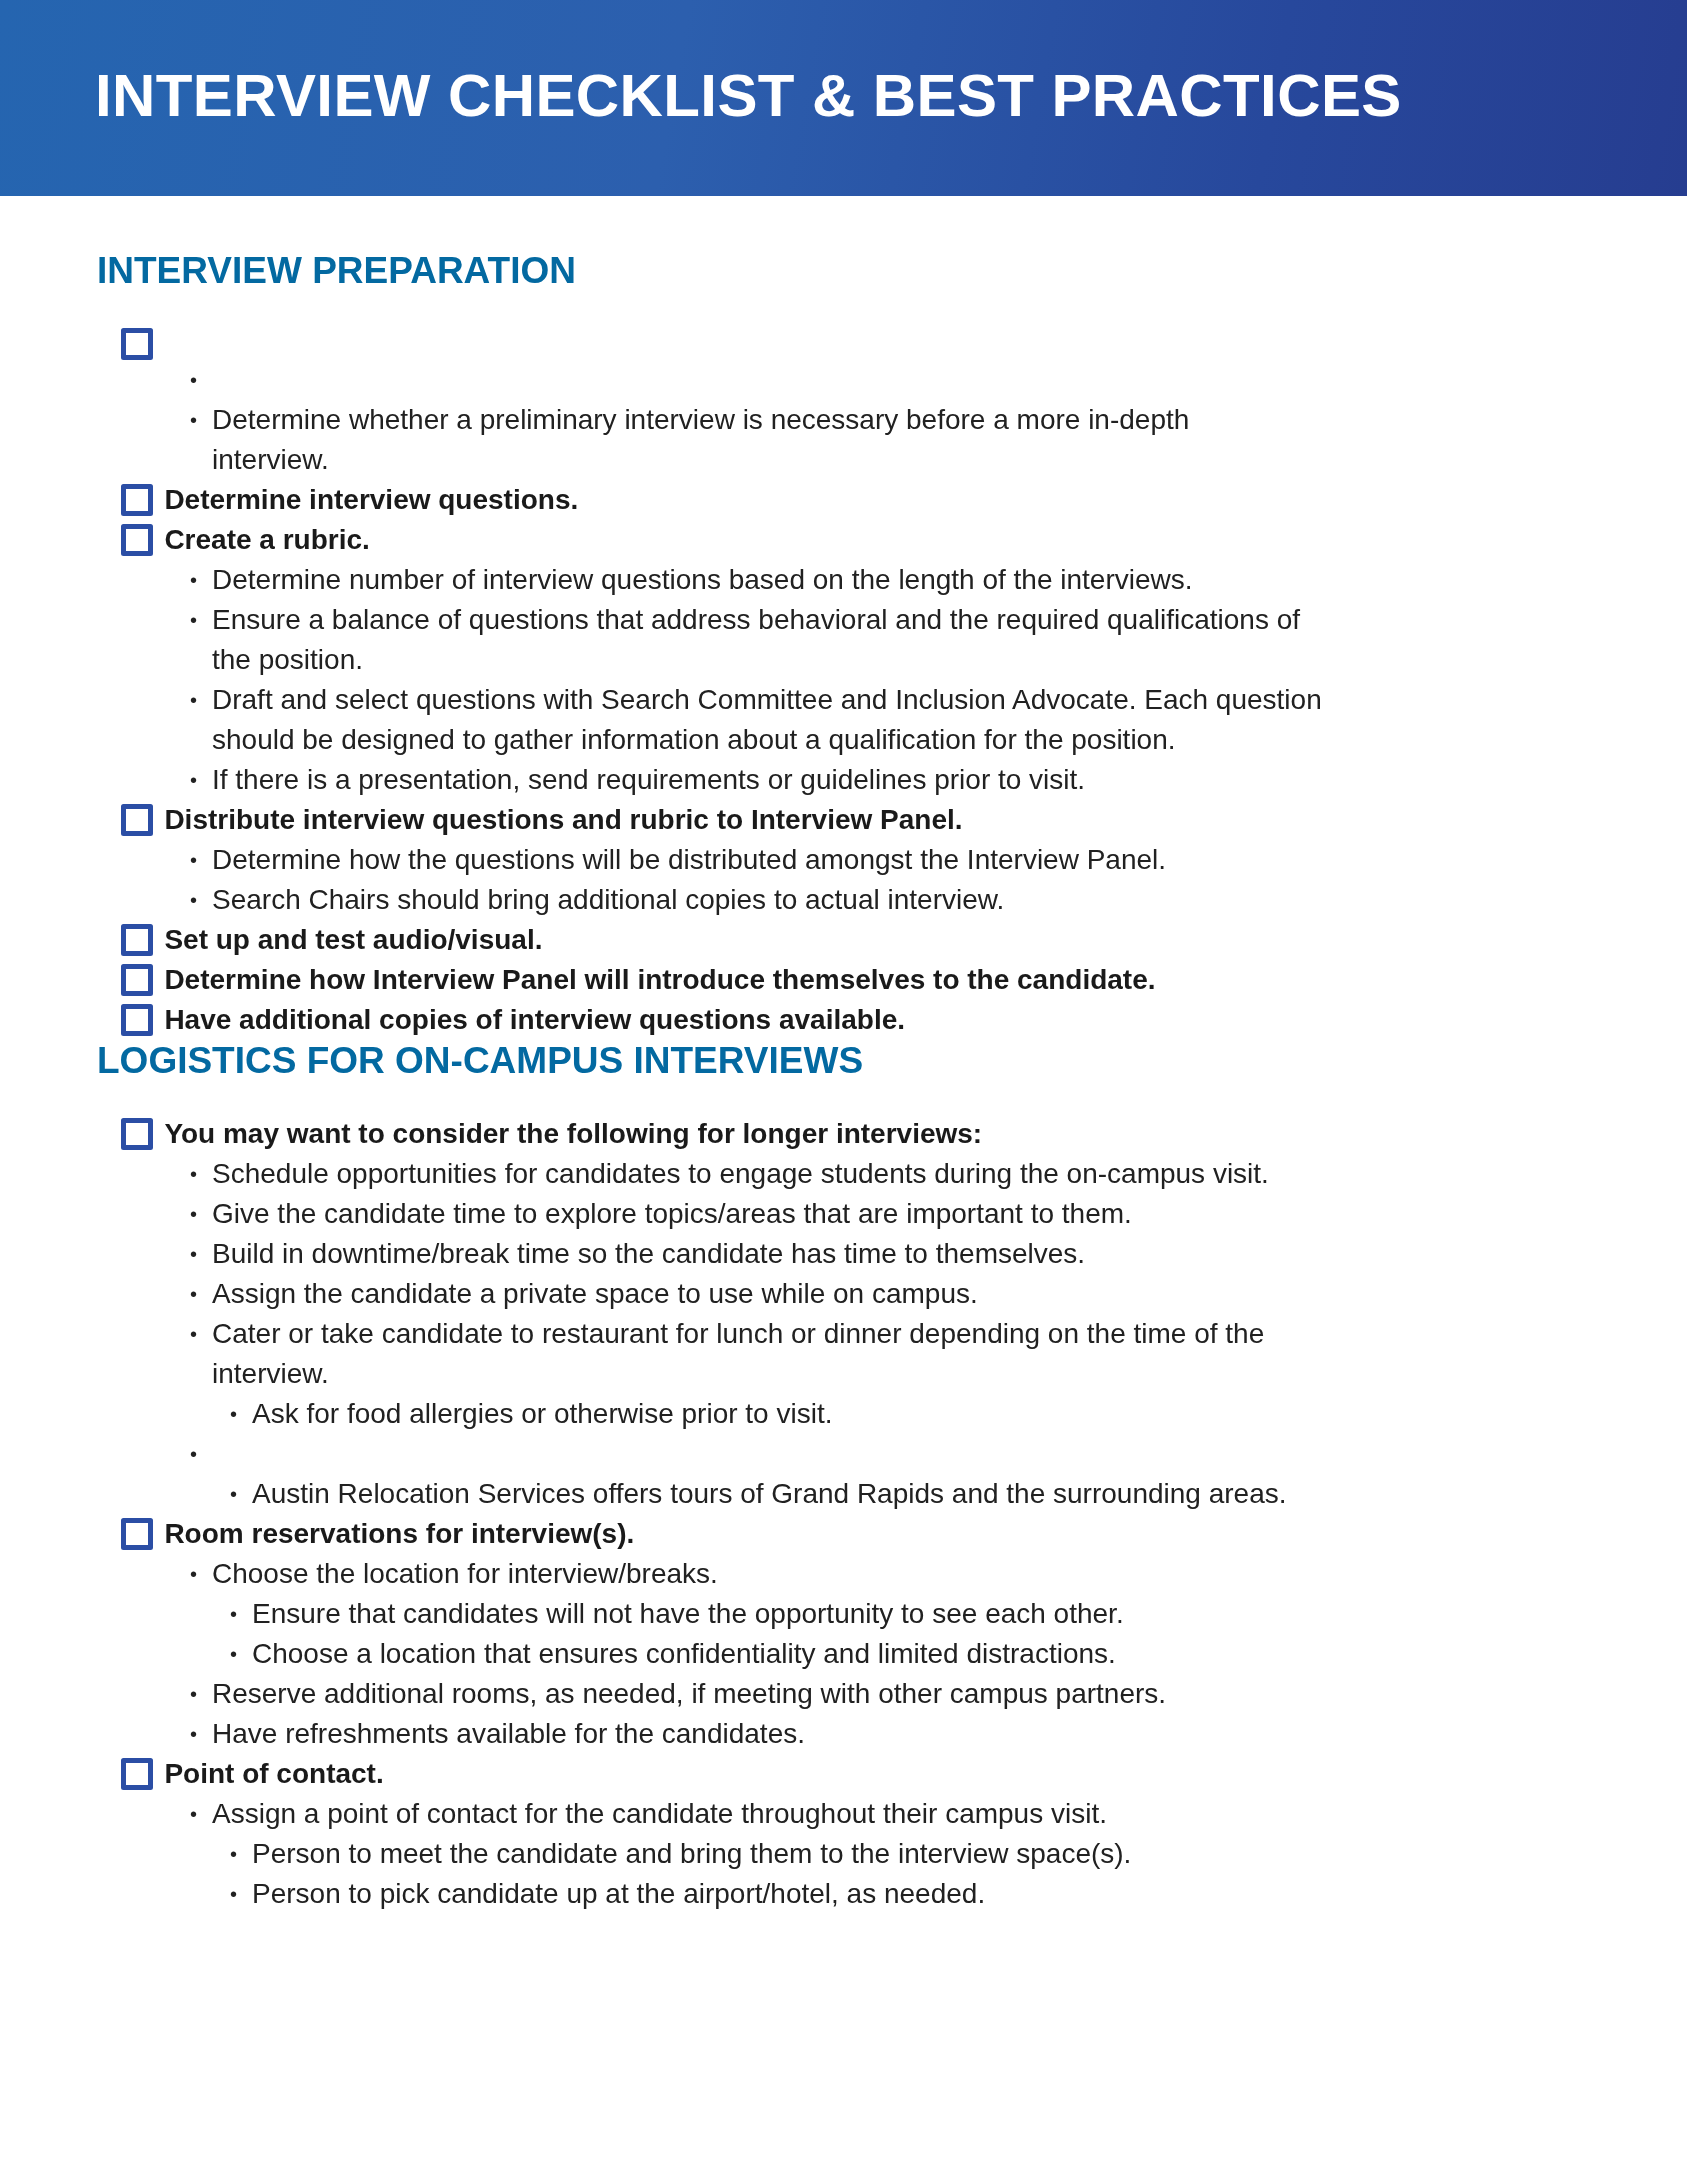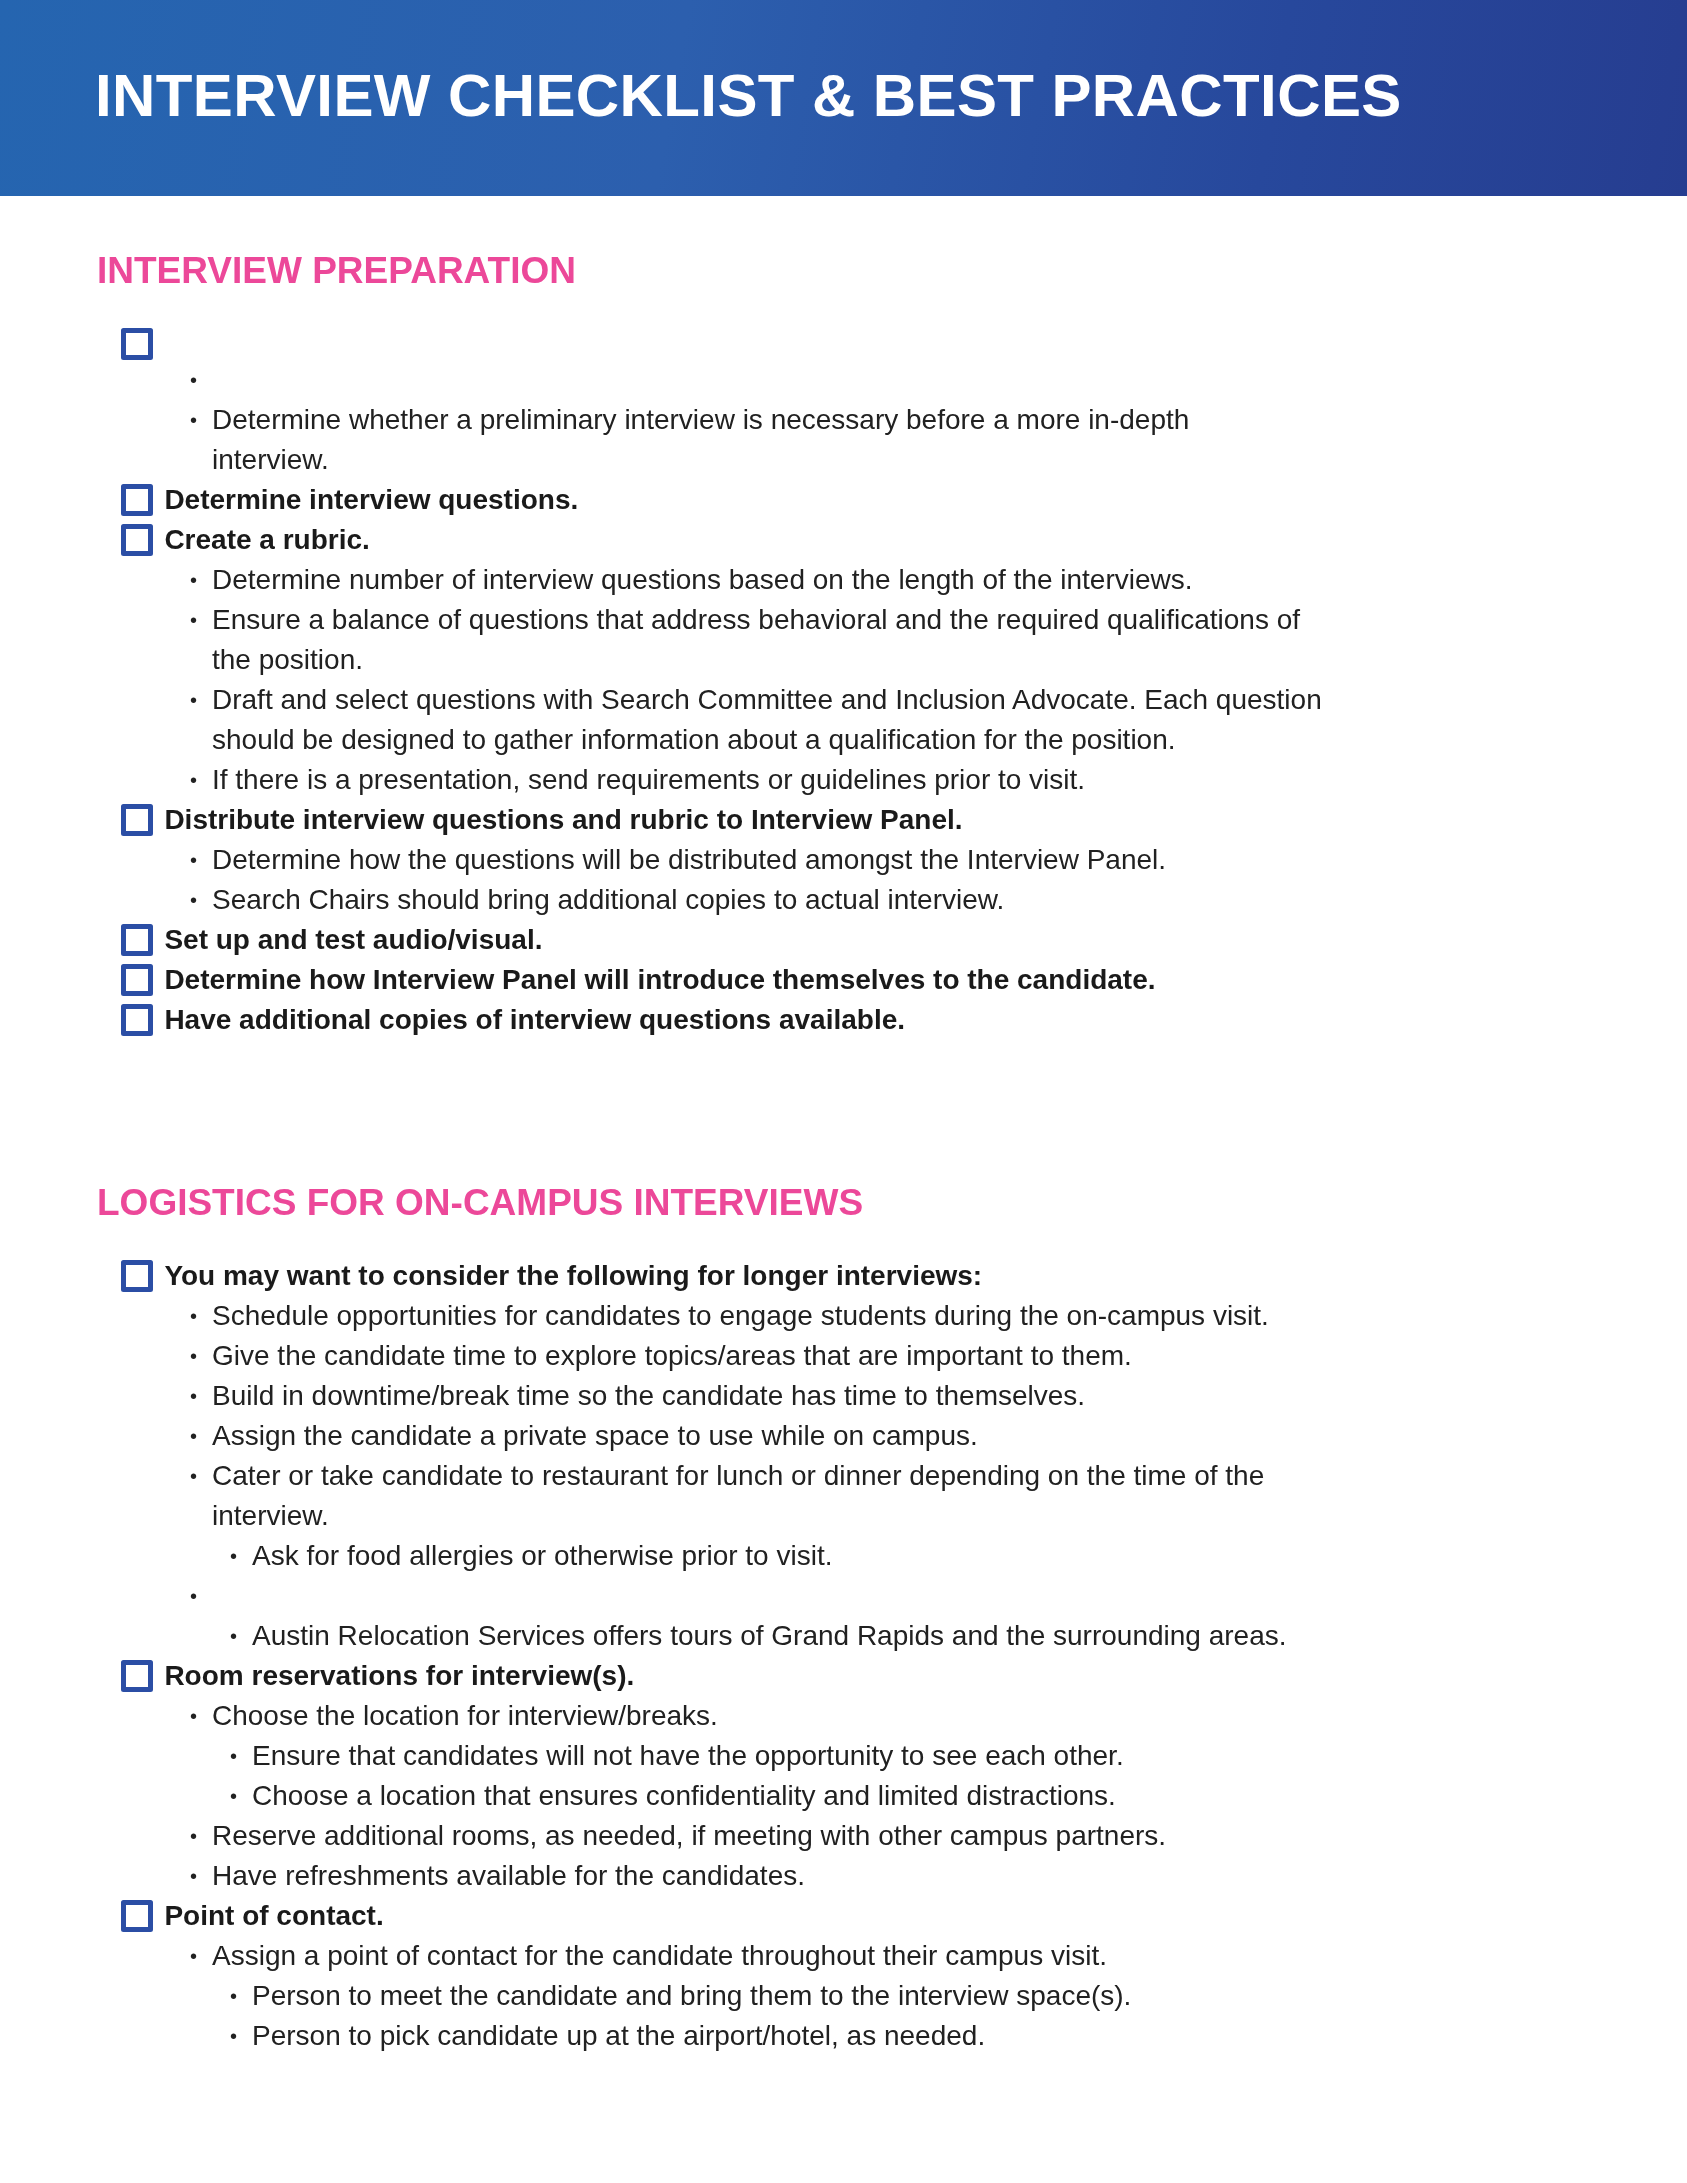--- a/index.html
+++ b/index.html
@@ -26,26 +26,25 @@
     font-weight: bold;
     letter-spacing: 0.4px;
     color: #ffffff;
   }
   main {
     padding: 54px 51px 0 97px;
   }
   h2.section-heading {
     font-size: 37px;
     font-weight: bold;
-    color: #ec4899;
+    color: #0369a1;
     letter-spacing: 0px;
     margin-bottom: 32px;
   }
   h2.second {
-    margin-top: 142px;
   }
   .items { font-size: 28px; }
   .check-item {
     display: flex;
     align-items: flex-start;
     padding-left: 23.6px;
     line-height: 40px;
   }
   .checkbox {
     flex: 0 0 auto;

